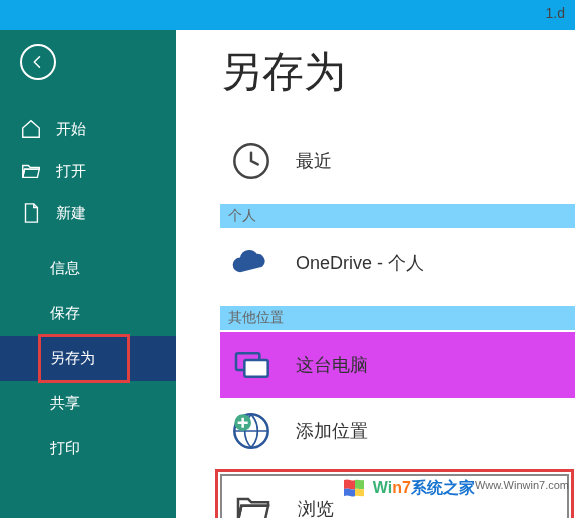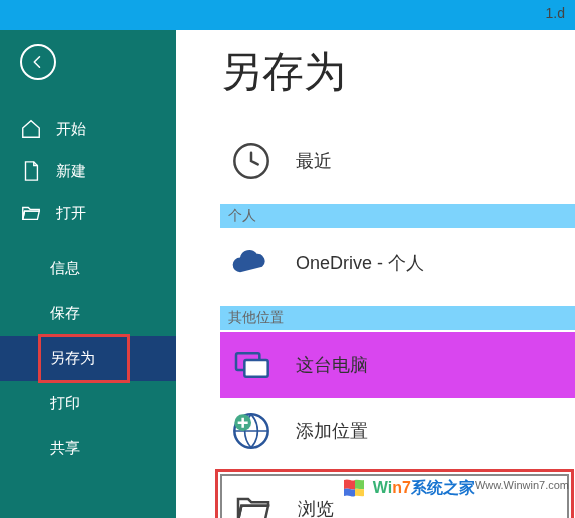--- a/index.html
+++ b/index.html
@@ -62,51 +62,51 @@
     <span class="icon">
         <svg viewBox="0 0 24 24">
           <path d="M3 11l9-8 9 8v10H3z"></path>
         </svg>
       </span>
     <span>开始</span>
   </div>
   <div class="nav-item">
     <span class="icon">
         <svg viewBox="0 0 24 24">
+          <path d="M3 6h6l2 2h10v2H5l-2 9V6z"></path>
+          <path d="M5 10h16l-2 9H3z"></path>
+        </svg>
+      </span>
+    <span>打开</span>
+  </div>
+  <div class="nav-item">
+    <span class="icon">
+        <svg viewBox="0 0 24 24">
           <path d="M6 2h9l4 4v16H6z"></path>
           <path d="M15 2v4h4"></path>
         </svg>
       </span>
     <span>新建</span>
-  </div>
-  <div class="nav-item">
-    <span class="icon">
-        <svg viewBox="0 0 24 24">
-          <path d="M3 6h6l2 2h10v2H5l-2 9V6z"></path>
-          <path d="M5 10h16l-2 9H3z"></path>
-        </svg>
-      </span>
-    <span>打开</span>
   </div>
 
   <div class="sub-group">
     <div class="sub-item">
         <span>信息</span>
       </div>
     <div class="sub-item">
         <span>保存</span>
       </div>
     <div class="sub-item selected" id="hl-saveas">
         <span>另存为</span>
       </div>
     <div class="sub-item">
-        <span>打印</span>
+        <span>共享</span>
       </div>
     <div class="sub-item">
-        <span>共享</span>
+        <span>打印</span>
       </div>
   </div>
 </div>
 
 <div class="main">
   <div class="page-title">另存为</div>
 
   <div class="loc-item">
     <span class="loc-icon">
         <svg viewBox="0 0 24 24" width="40" height="40">

